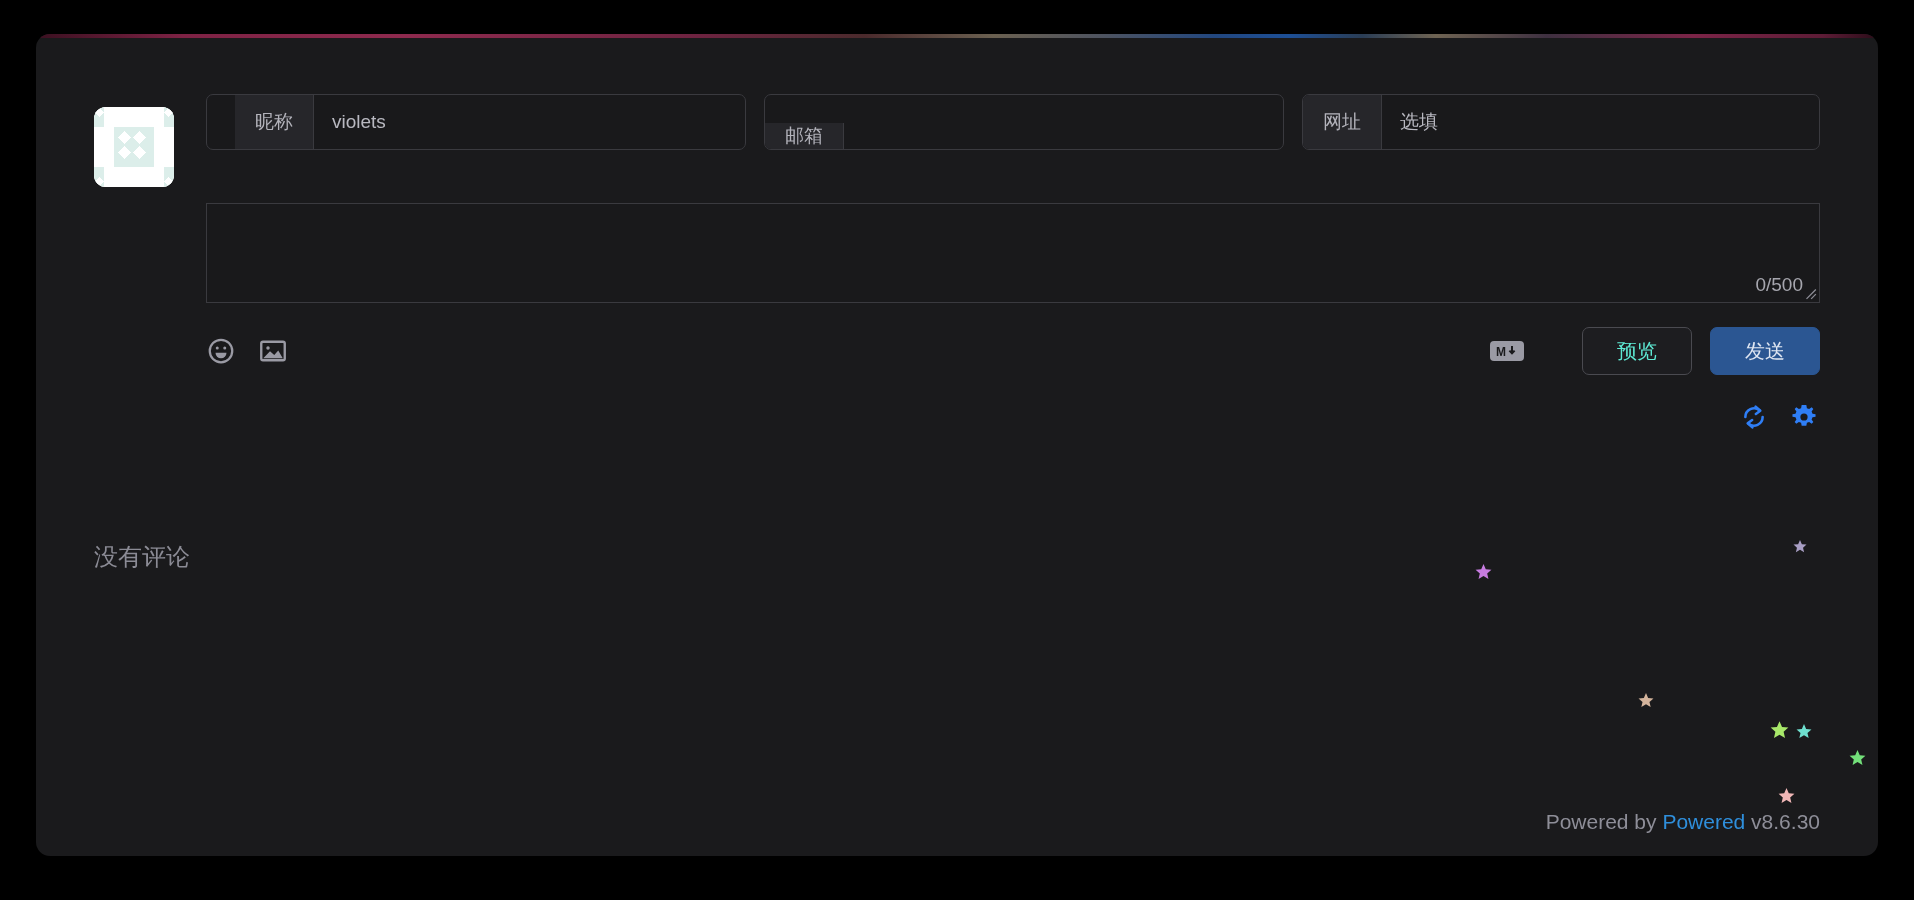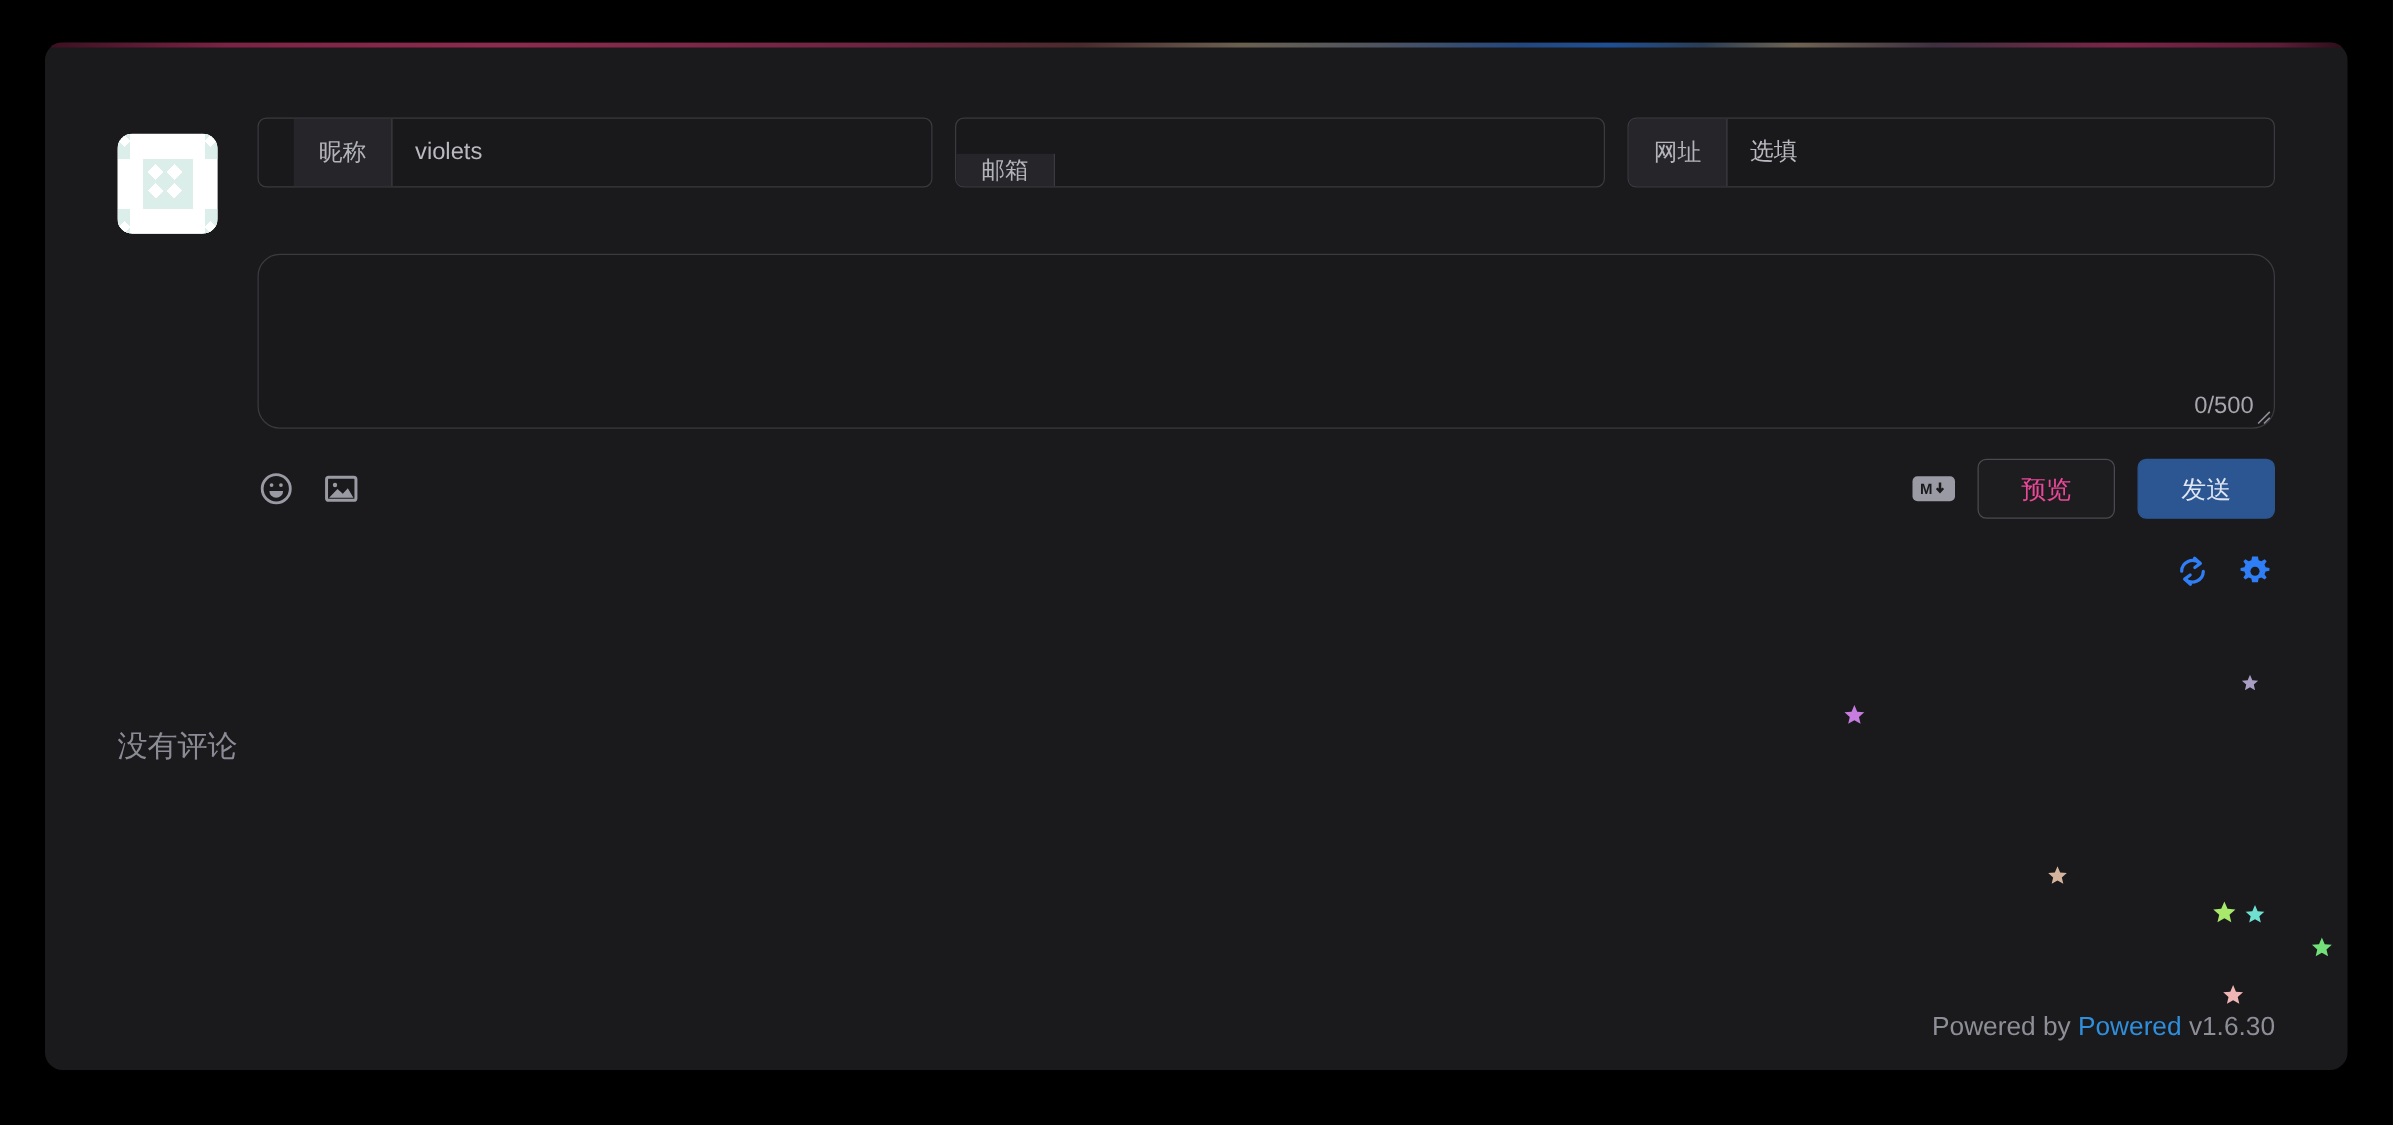--- a/index.html
+++ b/index.html
@@ -117,23 +117,23 @@
     font-family: "Liberation Sans", sans-serif;
     padding: 0 18px;
   }
   .field-input::placeholder { color: #b9b9c1; }
 
   
   .textarea-wrap {
     position: relative;
     margin-top: 16px;
     margin-left: 112px;
-    height: 140px;
+    height: 100px;
     border: 1px solid #3a3a3f;
-    border-radius: 18px;
+    border-radius: 0;
     background: #19191b;
     box-sizing: border-box;
   }
   .comment-textarea {
     width: 100%;
     height: 100%;
     background: transparent;
     border: none;
     outline: none;
     resize: none;
@@ -198,22 +198,23 @@
     font-family: "Liberation Sans", sans-serif;
     cursor: pointer;
     display: flex;
     align-items: center;
     justify-content: center;
     padding: 0 28px;
   }
   .btn-preview {
     background: #1d1d20;
     border: 1px solid #4a4a50;
-    color: #ec4899;
+    color: #5eead4;
     min-width: 110px;
+    margin-left: 40px;
   }
   .btn-submit {
     background: #2b5692;
     border: 1px solid #2b5692;
     color: #dfe6f2;
     min-width: 110px;
   }
 
   
   .action-icons {
@@ -362,21 +363,21 @@
           <circle cx="12" cy="12" r="3.1" fill="#1a1a1c"></circle>
         </svg>
       </button>
     </div>
 
     <div class="empty-state">没有评论</div>
 
   </div>
 
   <div class="footer">
-    <span>Powered by </span><a href="#">Powered</a><span> v1.6.30</span>
+    <span>Powered by </span><a href="#">Powered</a><span> v8.6.30</span>
   </div>
 
   <div id="star-layer">
       <span class="star" style="left: 1438.5px; top: 528.5px;"><svg width="17" height="17" viewBox="0 0 24 24">
           <path d="M12 1.5 L15.2 8.9 L23.2 9.6 L17.2 14.9 L19 22.6 L12 18.5 L5 22.6 L6.8 14.9 L0.8 9.6 L8.8 8.9 Z" fill="#c77ce0"></path>
         </svg></span>
       <span class="star" style="left: 1757px; top: 505px;"><svg width="14" height="14" viewBox="0 0 24 24">
           <path d="M12 1.5 L15.2 8.9 L23.2 9.6 L17.2 14.9 L19 22.6 L12 18.5 L5 22.6 L6.8 14.9 L0.8 9.6 L8.8 8.9 Z" fill="#a89ec4"></path>
         </svg></span>
       <span class="star" style="left: 1602px; top: 658px;"><svg width="16" height="16" viewBox="0 0 24 24">

